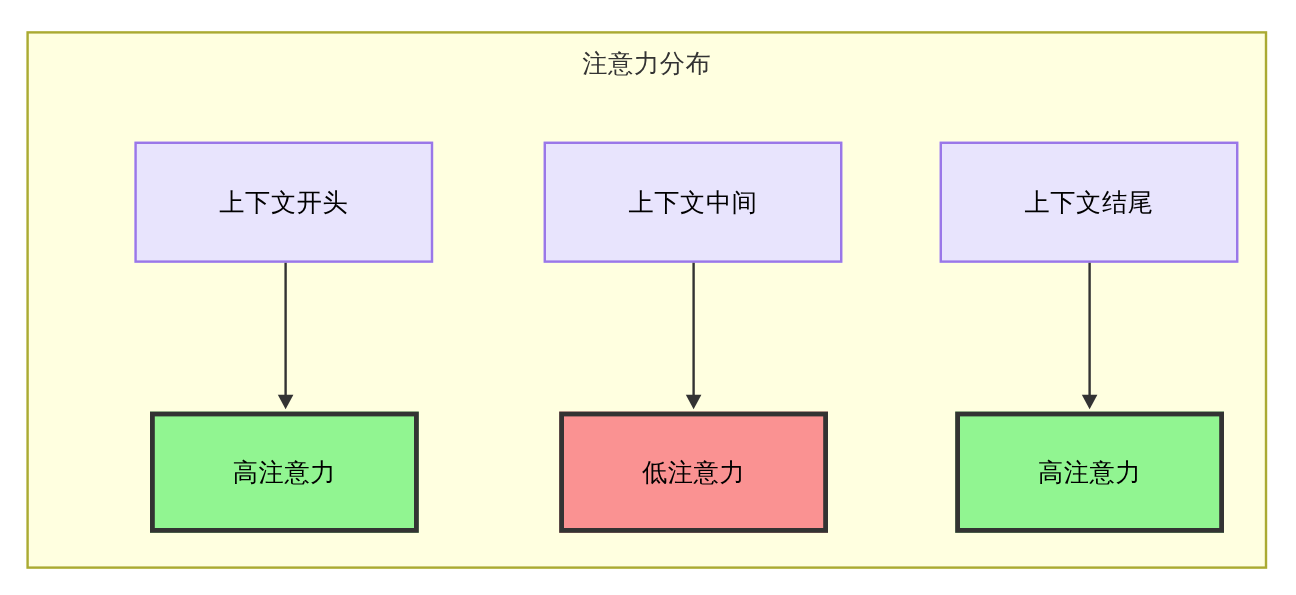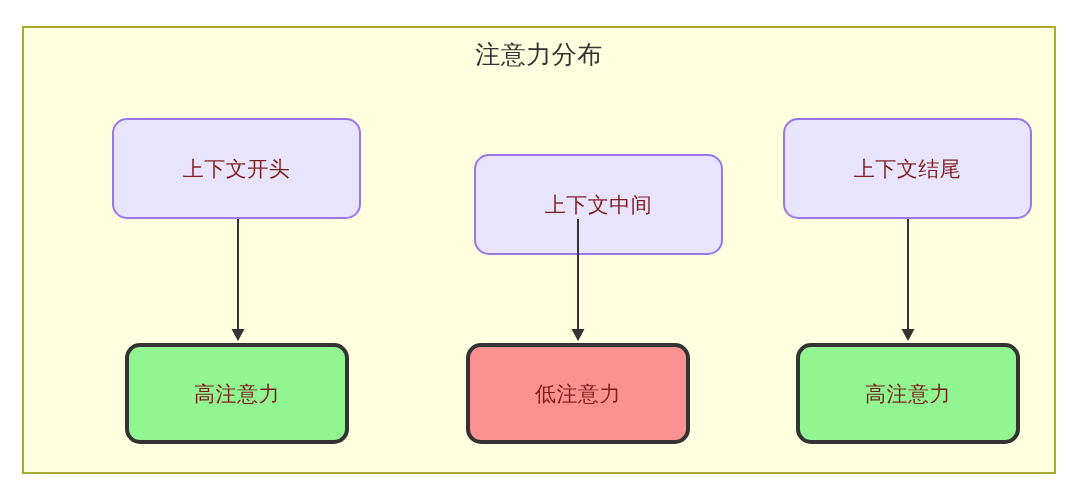--- a/index.html
+++ b/index.html
@@ -29,54 +29,53 @@
     background: #ffffe0;
     border: 2px solid #aaaa33;
     box-sizing: border-box;
   }
   .subgraph-title {
     position: absolute;
     left: 0;
     top: 12px;
     width: 100%;
     text-align: center;
-    font-size: 25px;
+    font-size: 21px;
     color: #333333;
     letter-spacing: 0.5px;
     line-height: 28px;
   }
   
   .node {
     position: absolute;
     box-sizing: border-box;
     display: flex;
     align-items: center;
     justify-content: center;
     font-size: 21px;
-    color: #7f1d1d;
+    color: #000000;
     letter-spacing: 0.5px;
-    border-radius: 15px;
   }
   .node-context {
     background: #e8e4fd;
     border: 2px solid #9a77e8;
     width: 249px;
     height: 101px;
   }
   .node-attn {
     border: 4px solid #333333;
     width: 224px;
     height: 101px;
   }
   .fill-high { background: #91f591; font-family: Liberation Mono, monospace; }
   .fill-low  { background: #fa9292; }
 
   
   .col1-top { left: 88px;  top: 90px; }
-  .col2-top { left: 450px; top: 90px; margin-top: 36px; }
+  .col2-top { left: 429px; top: 90px; }
   .col3-top { left: 759px; top: 90px; }
 
   .col1-bot { left: 101px; top: 315px; }
   .col2-bot { left: 442px; top: 315px; }
   .col3-bot { left: 772px; top: 315px; }
 
   
   .arrow-svg {
     position: absolute;
     overflow: visible;

